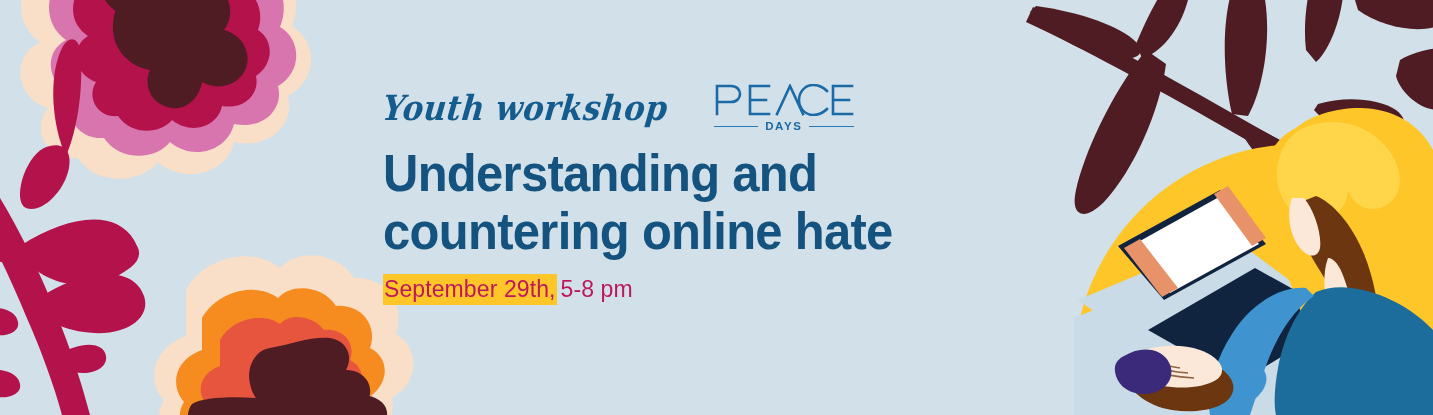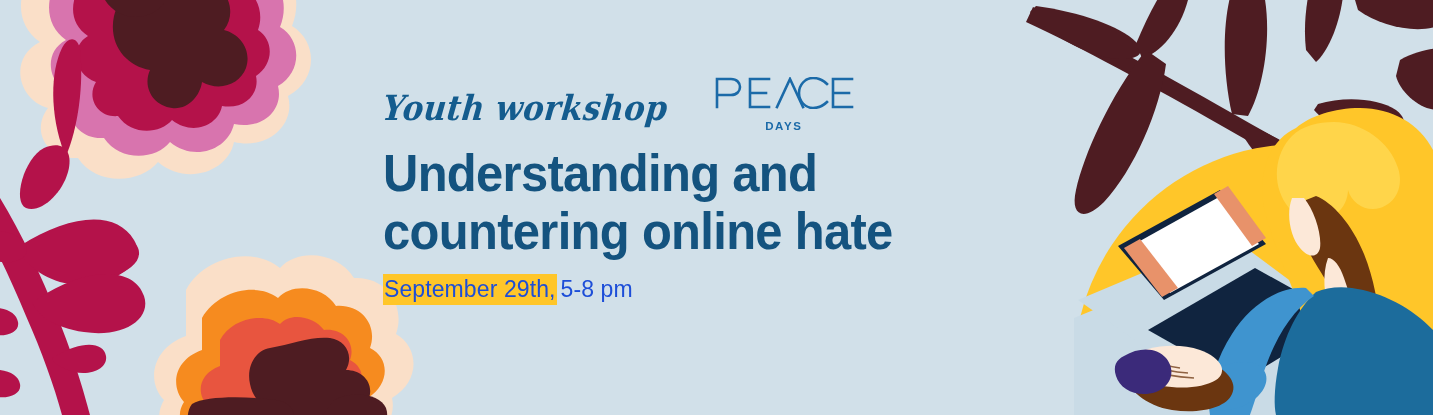--- a/index.html
+++ b/index.html
@@ -65,21 +65,20 @@
     justify-content: space-between;
     height: 30px;
   }
   .peace-word svg { display: block; }
 
   .days-row {
     display: flex;
     align-items: center;
     gap: 7px;
     margin-top: 5px;
-    flex-direction: column;
   }
   .days-rule {
     flex: 1;
     height: 1.6px;
     background: #2a7ab8;
   }
   .days-text {
     font-size: 11.5px;
     font-weight: 700;
     letter-spacing: 1.6px;
@@ -97,21 +96,21 @@
     color: #14537f;
     transform: scaleX(0.94);
     transform-origin: left top;
     white-space: nowrap;
   }
   .headline .l2 { display: block; }
 
   .dateline {
     margin-top: 16px;
     font-size: 23px;
-    color: #1d4ed8;
+    color: #be185d;
     letter-spacing: 0.1px;
     white-space: nowrap;
   }
   .dateline .hl {
     background: #ffc629;
     padding: 2px 1px 3px 1px;
     box-decoration-break: clone;
   }
   .dateline .plain { padding-left: 4px; }
 </style>

